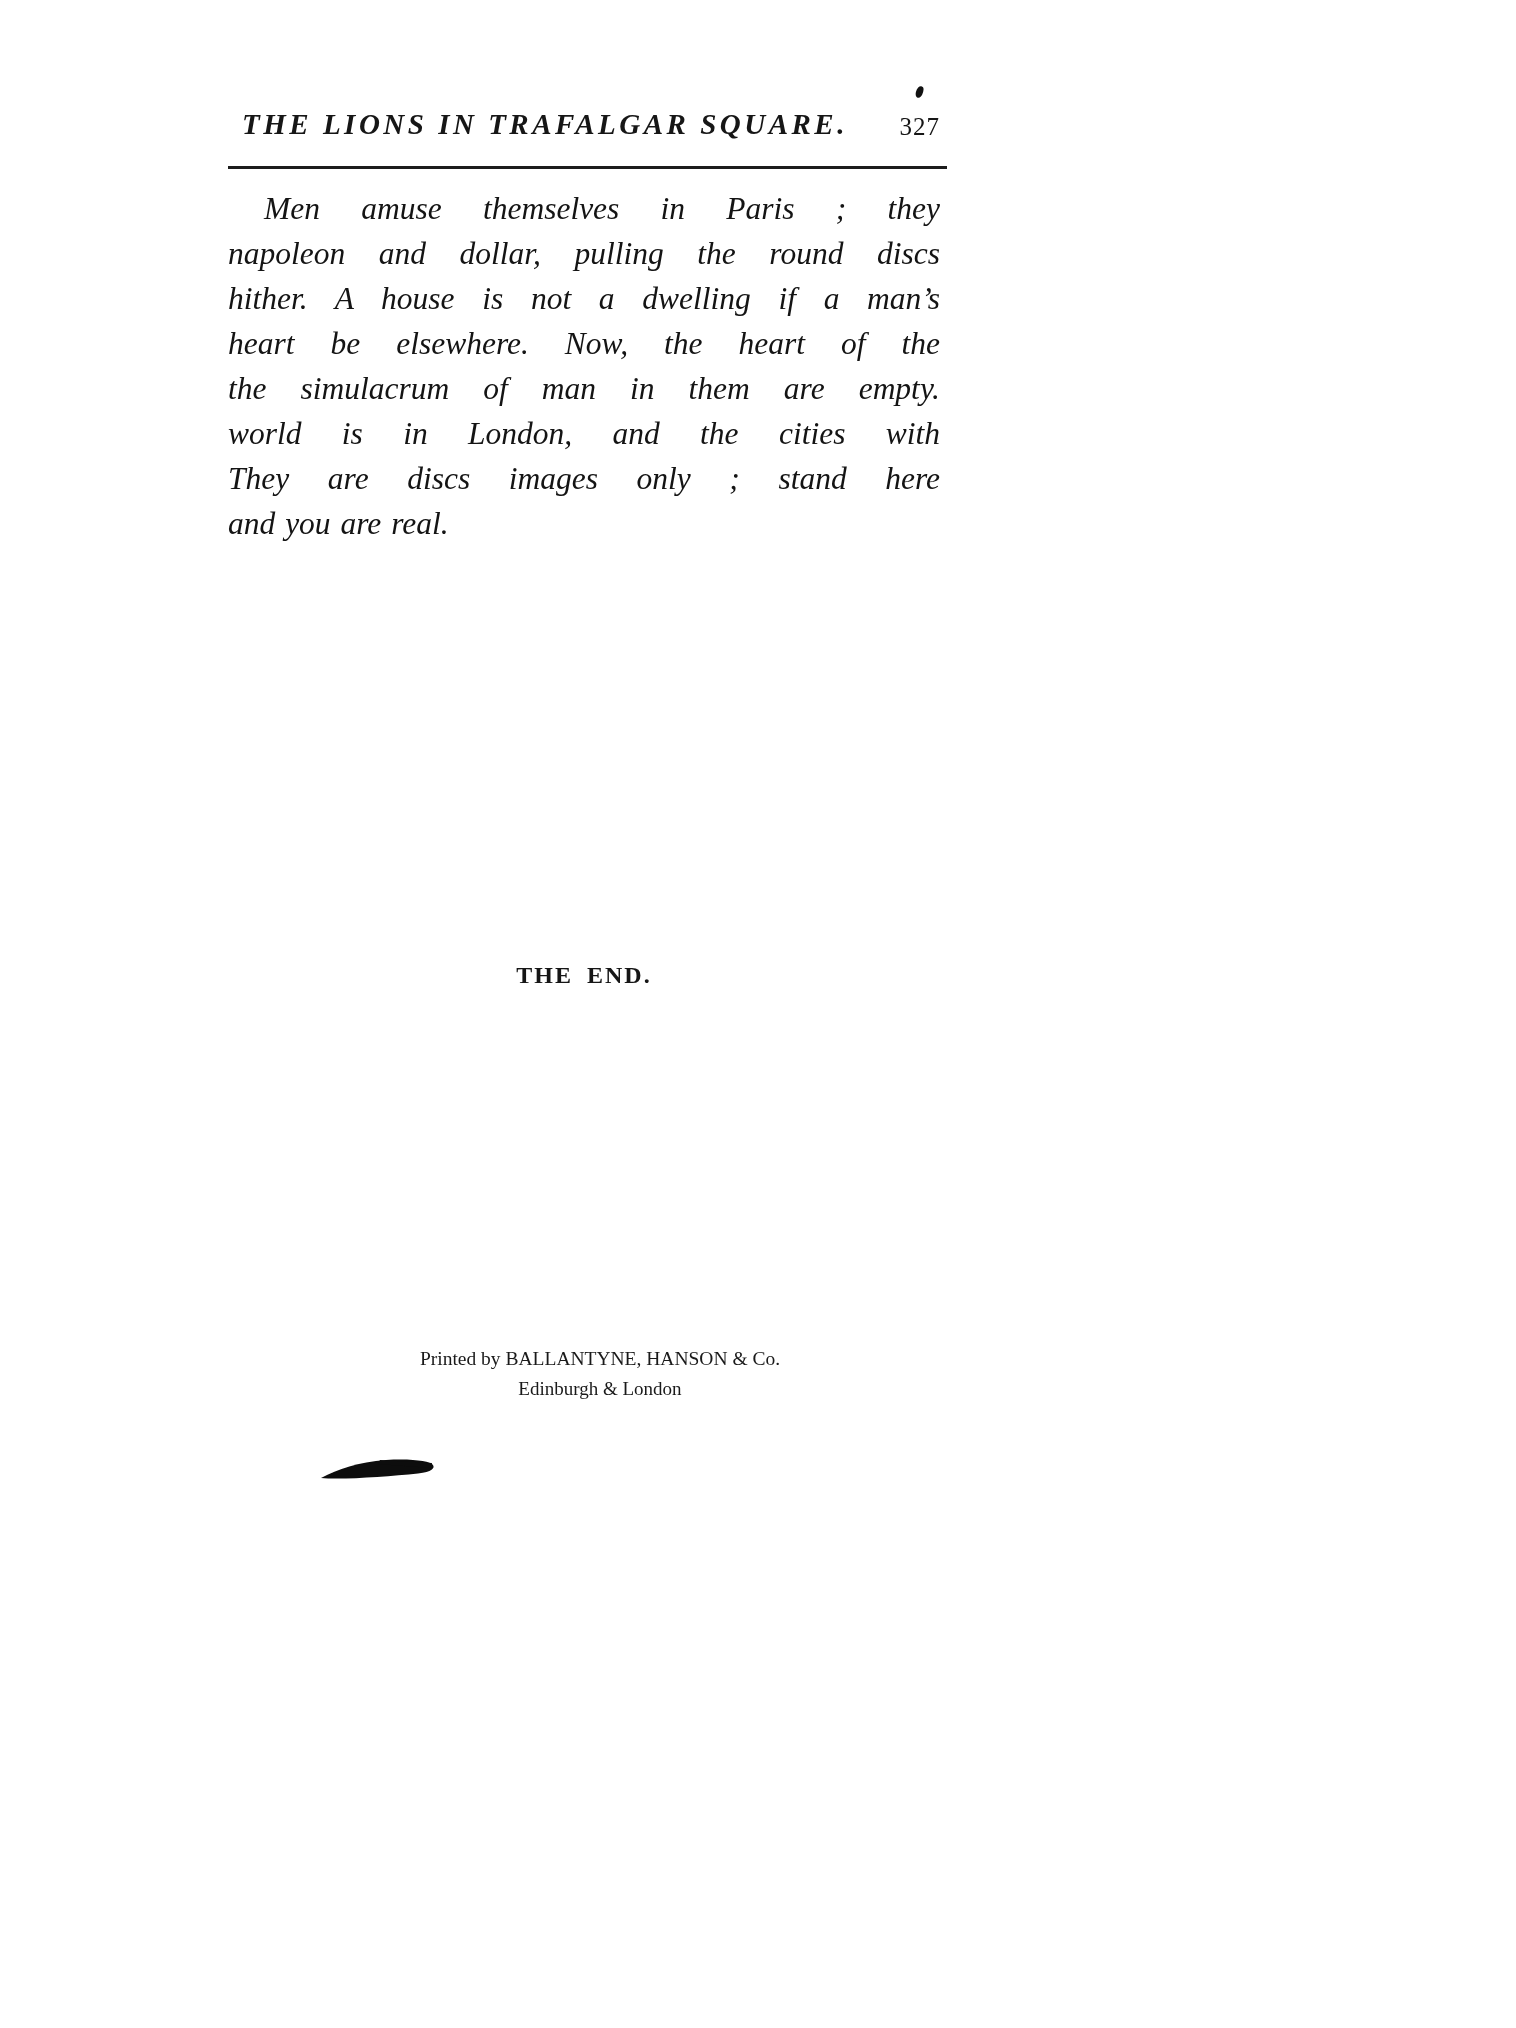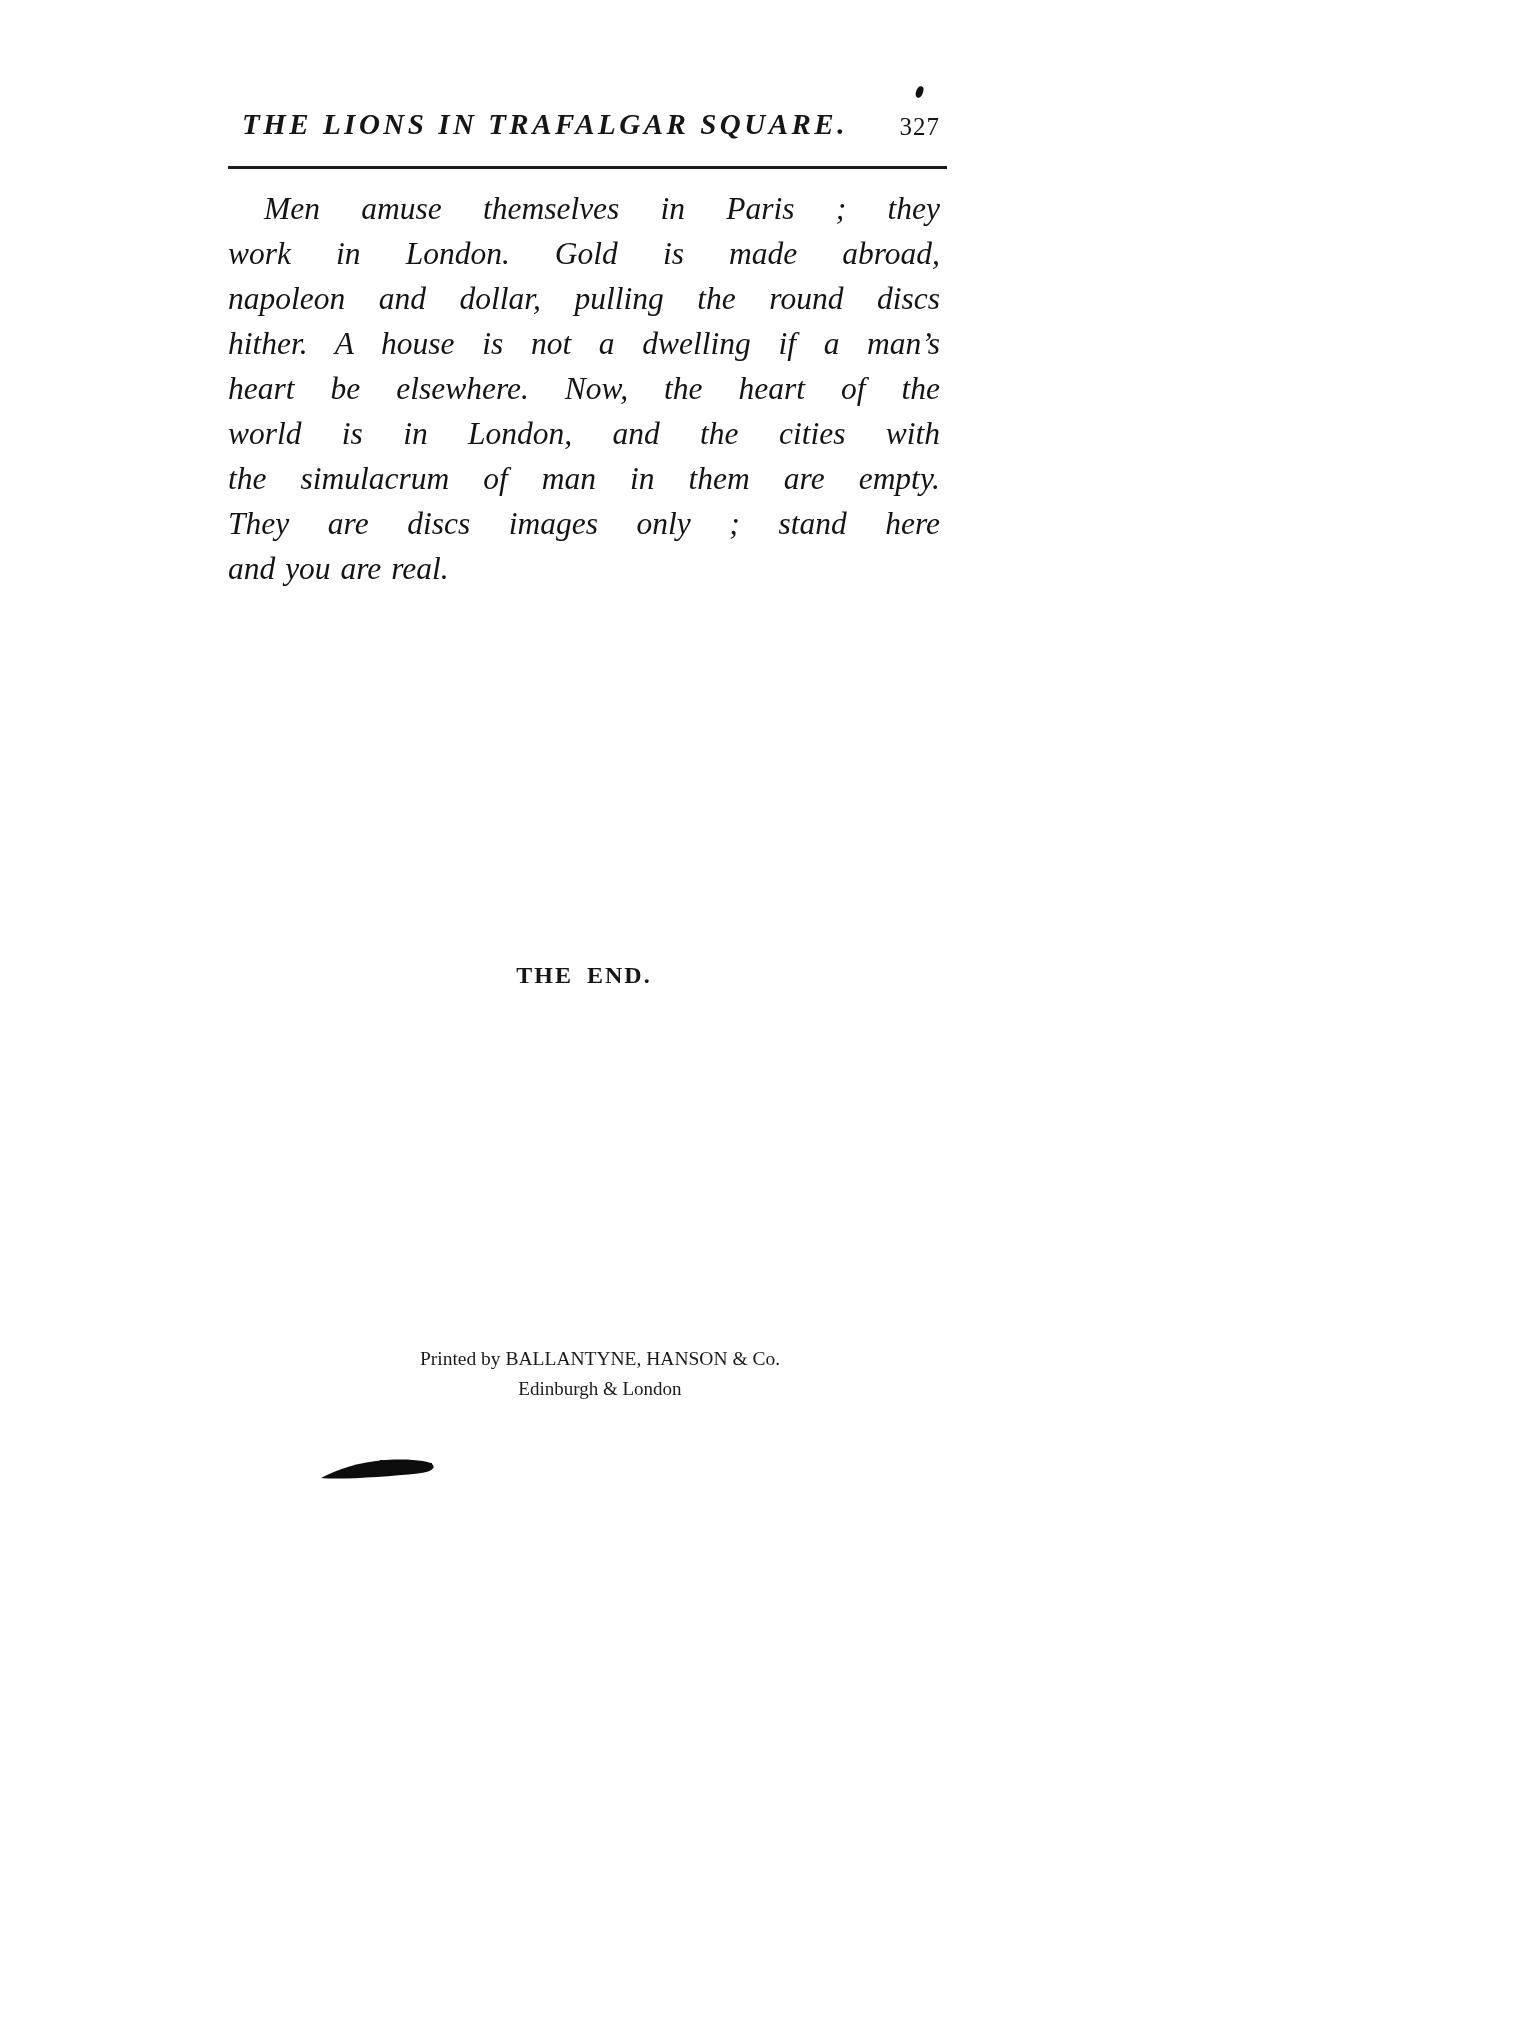--- a/index.html
+++ b/index.html
@@ -134,26 +134,25 @@
     <div class="title">THE LIONS IN TRAFALGAR SQUARE.</div>
     <div class="folio">327</div>
   </div>
 
   <div class="ink-speck"></div>
 
   <hr class="head-rule">
 
   <div class="body-text">
     <div class="line first">Men amuse themselves in Paris ; they</div>
-    <div class="line">work in London.  Gold is made abroad,</div>
     <div class="line">napoleon and dollar, pulling the round discs</div>
     <div class="line">hither.  A house is not a dwelling if a man’s</div>
     <div class="line">heart be elsewhere.  Now, the heart of the</div>
+    <div class="line">the simulacrum of man in them are empty.</div>
     <div class="line">world is in London, and the cities with</div>
-    <div class="line">the simulacrum of man in them are empty.</div>
     <div class="line">They are discs images only ; stand here</div>
     <div class="line last">and you are real.</div>
   </div>
 
   <div class="the-end">THE END.</div>
 
   <div class="imprint">
     <div class="line1">Printed by BALLANTYNE, HANSON &amp; Co.</div>
     <div class="line2">Edinburgh &amp; London</div>
   </div>

